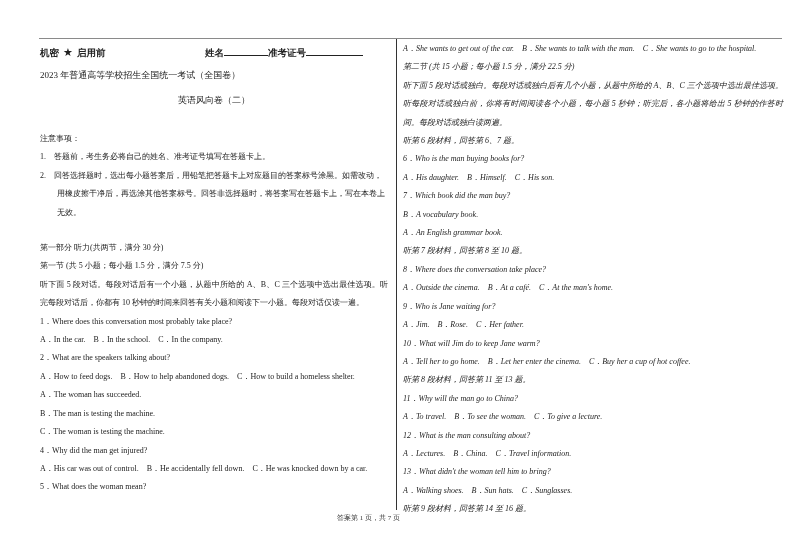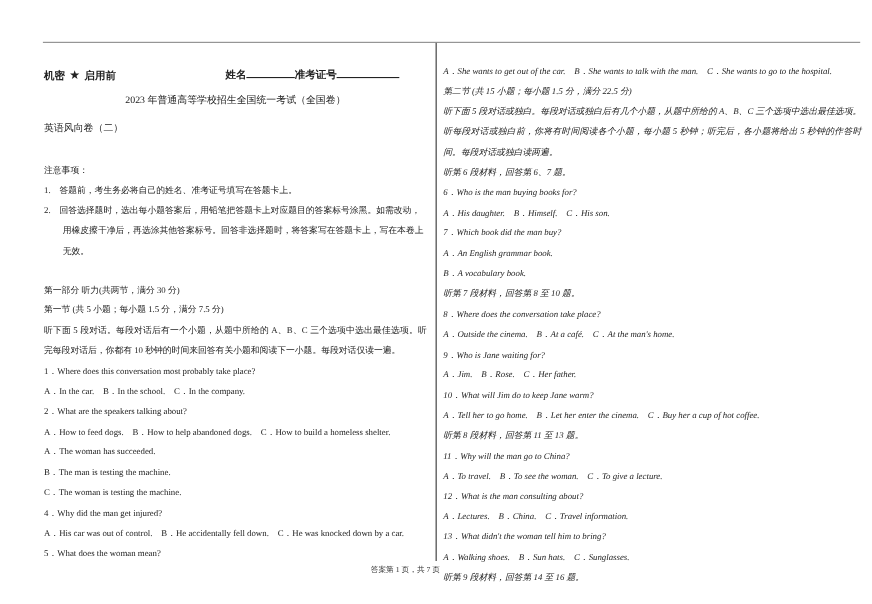--- a/index.html
+++ b/index.html
@@ -1,30 +1,30 @@
 <!DOCTYPE html>
 <html><head>
 <meta charset="utf-8">
 <style>
   html, body { margin: 0; padding: 0; background: #ffffff; }
   body { width: 793px; height: 549px; position: relative; overflow: hidden;
          font-family: "Liberation Serif", "DejaVu Serif", serif; color: #222; }
   .top-rule { position: absolute; left: 39px; top: 38px; width: 743px; height: 1px; background: #8a8a8a; }
   .divider { position: absolute; left: 396px; top: 39px; width: 1px; height: 471px; background: #333; }
-  .col { position: absolute; top: 40px; font-size: 8px; line-height: 18.4px; margin-top: 16px; }
+  .col { position: absolute; top: 40px; font-size: 8px; line-height: 18.4px; }
   .col-left { left: 40px; width: 348px; }
   .col-right { left: 403px; width: 380px; font-style: italic; }
   .line { white-space: nowrap; }
   .header-row { position: relative; height: 22px; margin-top: 2px; font-family: "DejaVu Sans", "Liberation Sans", sans-serif; font-weight: bold; font-size: 9.5px; line-height: 22px; }
   .header-row .conf { position: absolute; left: 0; }
   .header-row .star { display: inline-block; margin: 0 4px; font-size: 11px; }
   .header-row .name { position: absolute; left: 165px; }
   .blank { display: inline-block; border-bottom: 1px solid #222; height: 12px; vertical-align: baseline; }
-  .title1 { text-align: center; font-size: 9px; line-height: 20px; margin-top: 1px; }
-  .title2 { font-size: 9px; line-height: 20px; margin-top: 5px; }
+  .title1 { text-align: left; font-size: 9px; line-height: 20px; margin-top: 1px; }
+  .title2 { text-align: center; font-size: 9px; line-height: 20px; margin-top: 5px; }
   .notes-label { margin-top: 20px; }
   .indent-item { padding-left: 17px; text-indent: -17px; white-space: normal; }
   .part-title { font-weight: normal; margin-top: 17px; }
   .para { white-space: normal; text-align: justify; }
   .footer { position: absolute; top: 513px; left: 0; width: 737px; text-align: center; font-size: 7px; color: #333; }
 </style>
 </head>
 <body>
 
 <div class="top-rule"></div>
@@ -63,22 +63,22 @@
 </div>
 
 <div class="col col-right">
   <div class="para">A．She wants to get out of the car.　B．She wants to talk with the man.　C．She wants to go to the hospital.</div>
   <div class="line">第二节 (共 15 小题；每小题 1.5 分，满分 22.5 分)</div>
   <div class="para">听下面 5 段对话或独白。每段对话或独白后有几个小题，从题中所给的 A、B、C 三个选项中选出最佳选项。听每段对话或独白前，你将有时间阅读各个小题，每小题 5 秒钟；听完后，各小题将给出 5 秒钟的作答时间。每段对话或独白读两遍。</div>
   <div class="line">听第 6 段材料，回答第 6、7 题。</div>
   <div class="line">6．Who is the man buying books for?</div>
   <div class="line">A．His daughter.　B．Himself.　C．His son.</div>
   <div class="line">7．Which book did the man buy?</div>
+  <div class="line">B．A vocabulary book.</div>
   <div class="line">A．An English grammar book.</div>
-  <div class="line">B．A vocabulary book.</div>
   <div class="line">听第 7 段材料，回答第 8 至 10 题。</div>
   <div class="line">8．Where does the conversation take place?</div>
   <div class="line">A．Outside the cinema.　B．At a café.　C．At the man's home.</div>
   <div class="line">9．Who is Jane waiting for?</div>
   <div class="line">A．Jim.　B．Rose.　C．Her father.</div>
   <div class="line">10．What will Jim do to keep Jane warm?</div>
   <div class="line">A．Tell her to go home.　B．Let her enter the cinema.　C．Buy her a cup of hot coffee.</div>
   <div class="line">听第 8 段材料，回答第 11 至 13 题。</div>
   <div class="line">11．Why will the man go to China?</div>
   <div class="line">A．To travel.　B．To see the woman.　C．To give a lecture.</div>

